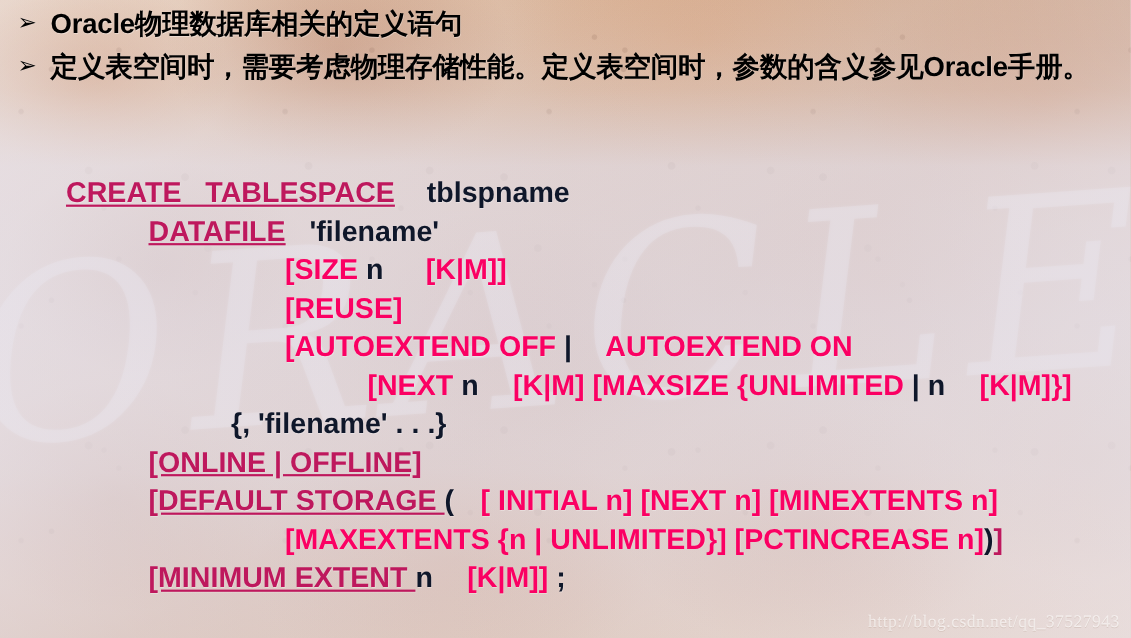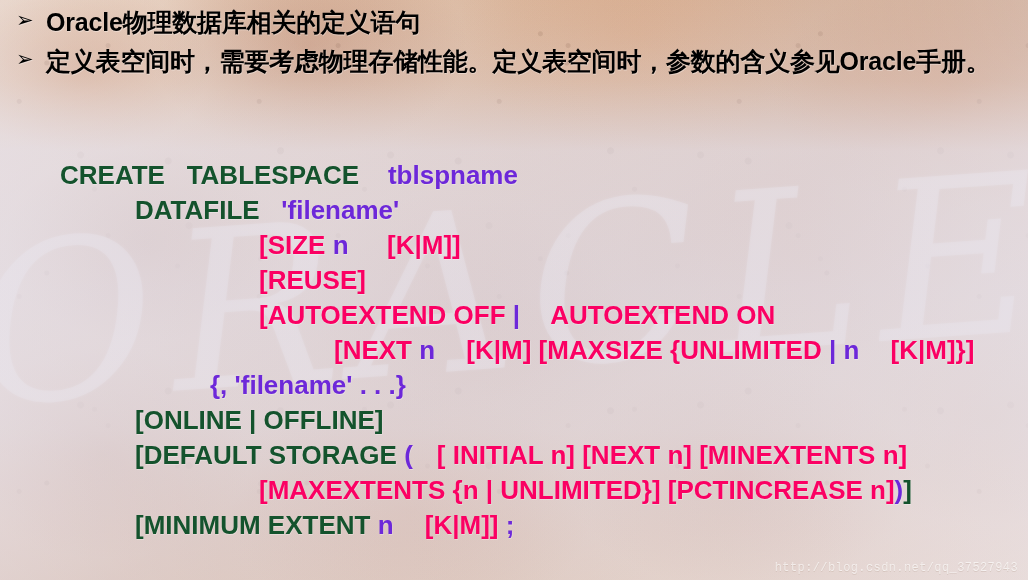--- a/index.html
+++ b/index.html
@@ -134,30 +134,30 @@
     left: 0;
     width: 1028px;
     font-weight: bold;
     font-size: 26px;
     line-height: 35px;
     white-space: pre;
     color: #0a0a0a;
     text-shadow: 0.5px 0.5px 0 rgba(255,255,255,.30);
   }
   .code .ln { display: block; height: 35px; }
-  .kw  { color: #14532d; }
+  .kw  { color: #be185d; text-decoration: underline; }
   .opt { color: #fb0063; margin-left: 24px; }
-  .pl  { color: #6d28d9; }
+  .pl  { color: #0f172a; }
 
   .wm {
     position: absolute;
     right: 10px;
     bottom: 5px;
-    font-family: Liberation Mono, monospace;
-    font-size: 12px;
+    font-family: Liberation Serif, serif;
+    font-size: 16px;
     letter-spacing: 0.4px;
     color: rgba(255,255,255,.62);
     text-shadow: 0 1px 0 rgba(150,120,100,.18);
     z-index: 6;
     user-select: none;
   }
 </style>
 </head>
 <body>
 

